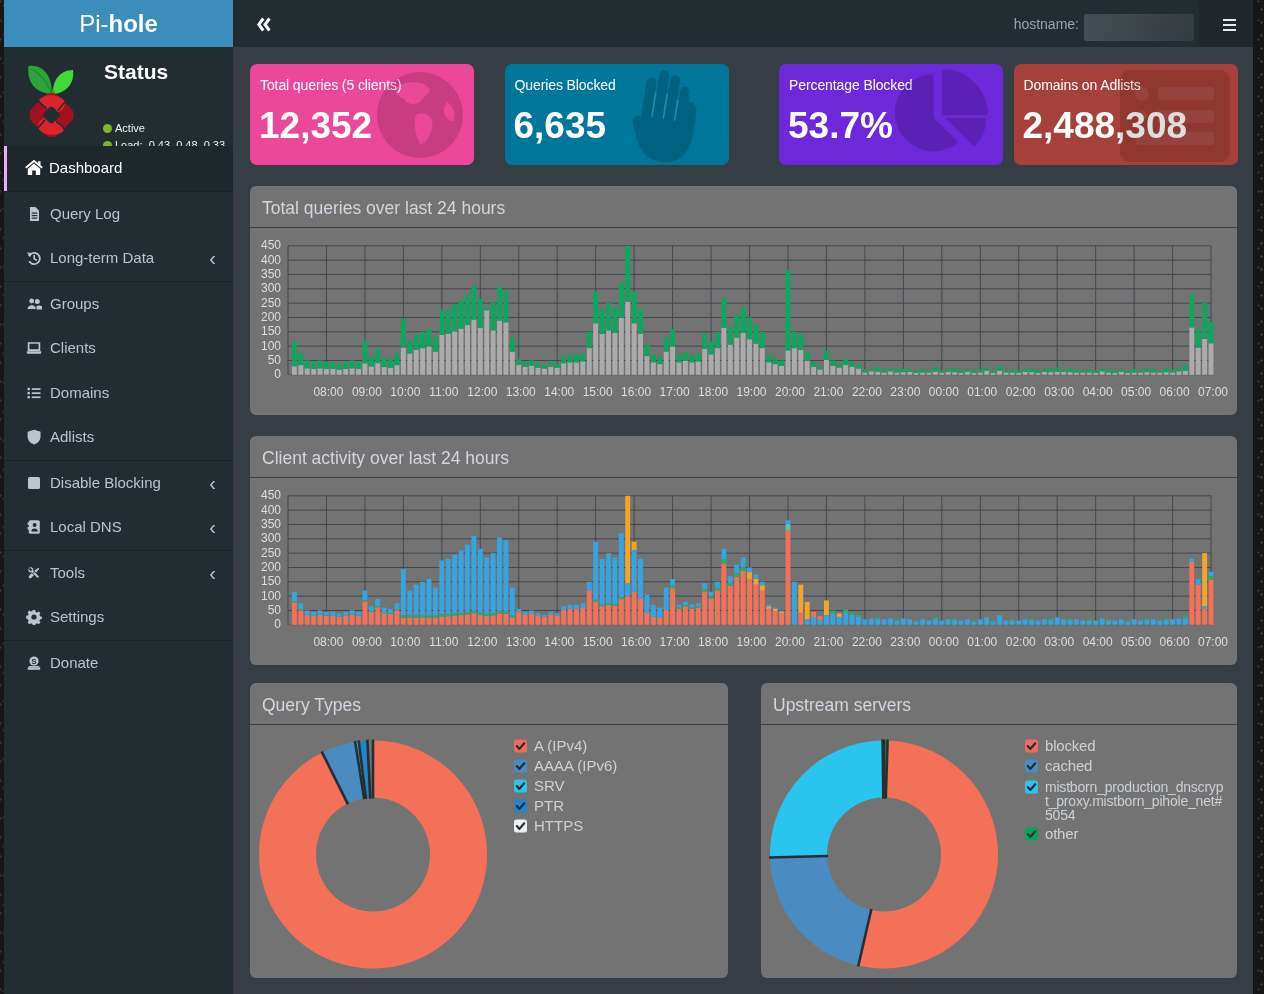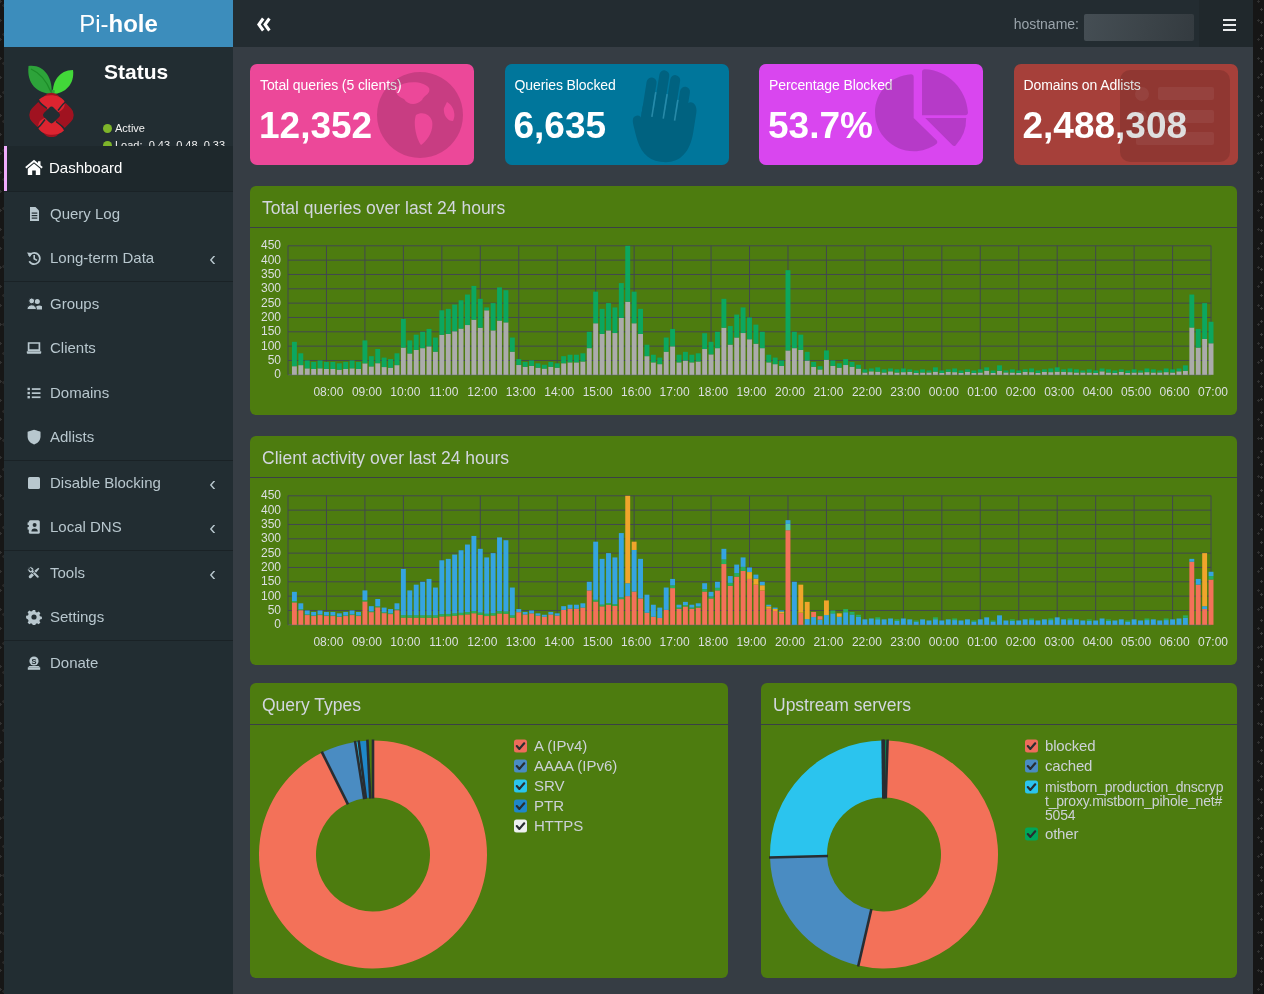--- a/index.html
+++ b/index.html
@@ -37,21 +37,21 @@
 #navbar .hostbox { position:absolute; left:851px; top:14px; width:110px; height:27px; border-radius:2px;
    background:linear-gradient(100deg,#454e54 0%,#3c4449 55%,#343b40 100%); }
 #navbar .rzone { position:absolute; left:966px; top:0; width:54px; height:47px; background:#20282c; }
 #navbar .burger { position:absolute; left:990px; top:19px; width:13px; }
 #navbar .burger div { height:2px; background:#e8eaec; margin-bottom:3px; }
 #content { position:absolute; left:229px; top:47px; width:1020px; height:947px; background:#363d44; }
 .card { position:absolute; top:17px; width:224px; height:101px; border-radius:7px; color:#fff; overflow:hidden; }
 .card .t { position:absolute; left:10px; top:13px; font-size:14px; letter-spacing:-0.1px; }
 .card .n { position:absolute; left:9px; top:41px; font-size:37px; font-weight:700; }
 .card .wm { position:absolute; }
-.box { position:absolute; left:17px; width:987px; background:#4d7c0f; border-radius:6px; }
+.box { position:absolute; left:17px; width:987px; background:#737373; border-radius:6px; }
 .box .hd { position:absolute; left:12px; top:11.5px; font-size:17.5px; color:#d2d6de; }
 .box .hline { position:absolute; left:0; top:41px; width:100%; height:1px; background:#3a4046; }
 svg text { font-family:"Liberation Sans",sans-serif; }
 </style></head>
 <body>
 <div id="app">
   <div id="sidebar">
     <div id="logo">Pi-<b>hole</b></div>
     <div id="statusbox">
       <div class="rasp"><svg width="58" height="80" viewBox="0 0 58 80">
@@ -277,21 +277,21 @@
               </g>
 <g stroke="#fff" stroke-width="1.6" fill="none" opacity="0.9">
 <path d="M40.7 30 V55"></path>
                 <path d="M52.2 30 V55"></path>
                 <path d="M63.7 34 V55"></path>
 </g>
             </g>
           </svg>
 </div>
     </div>
-    <div class="card" style="left:526px;background:#d946ef">
+    <div class="card" style="left:546px;background:#6d28d9">
       <div class="t">Percentage Blocked</div>
         <div class="n">53.7%</div>
       <div class="wm" style="right:14px;top:4px"><svg width="94" height="89" viewBox="0 0 544 512">
             <g fill="rgba(0,0,0,0.16)">
 <path d="M224 288V50.71c0-8.83-7.18-15.9-15.97-15.35C91.97 42.63 0 139.05 0 256c0 123.71 100.29 224 224 224 48.85 0 93.98-15.69 130.78-42.24 7.15-5.16 7.83-15.41 1.59-21.65L224 288z"></path>
 <path d="M287.9 5.91c-8.82-.48-15.9 6.5-15.9 15.35V272h250.73c8.85 0 15.83-7.09 15.35-15.9C531.1 121.04 418.96 8.9 287.9 5.91z"></path>
 <path d="M527.79 288H290.5l158.03 158.03c4.88 4.88 12.86 5.22 17.74.34A223.2 223.2 0 00527.79 288z"></path>
             </g>
           </svg>
 </div>

